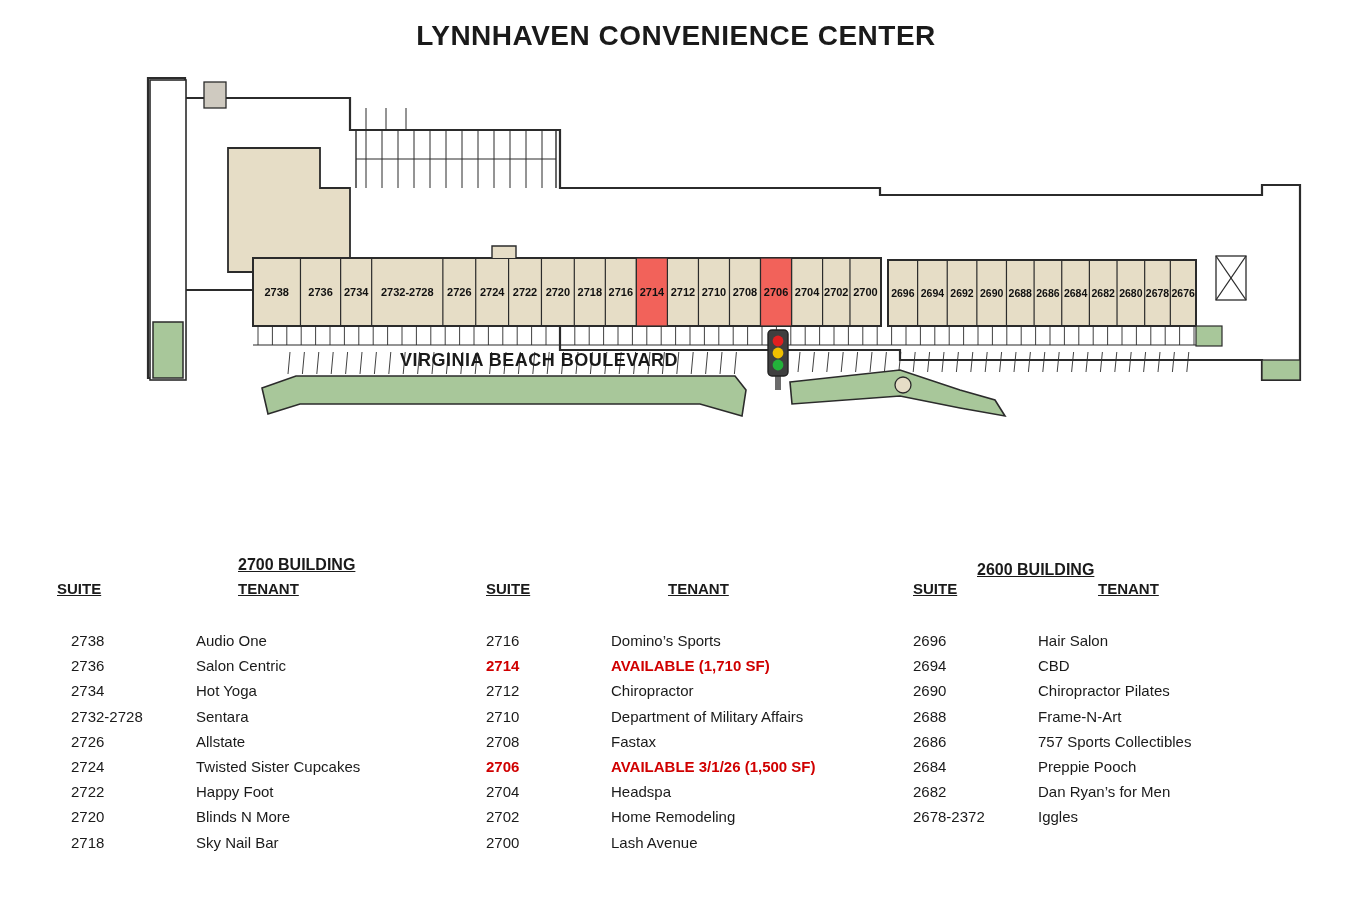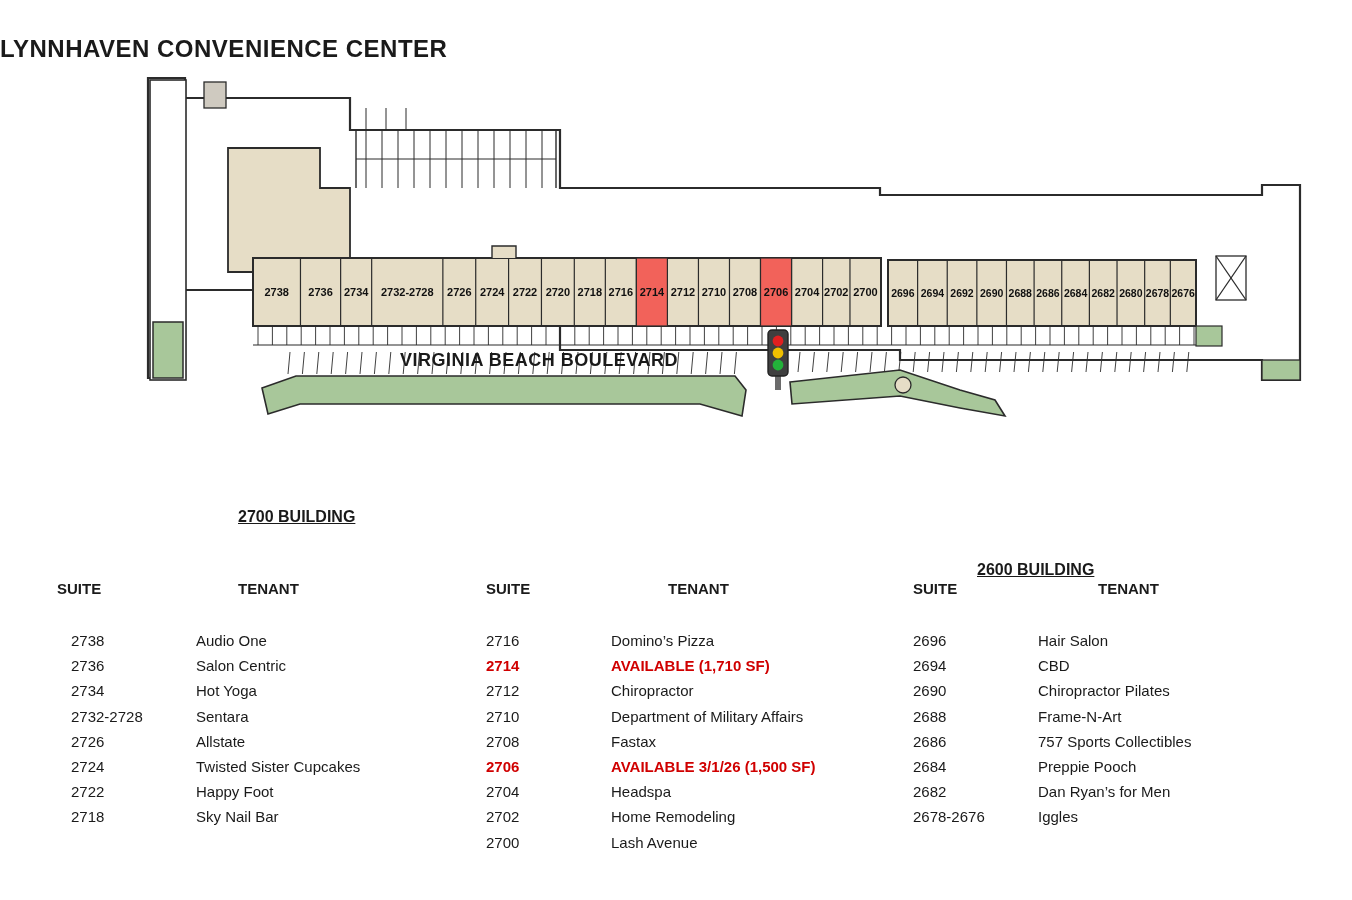--- a/index.html
+++ b/index.html
@@ -6,42 +6,44 @@
   html, body { margin:0; padding:0; }
   body {
     width: 1352px; height: 900px;
     background: #ffffff;
     font-family: "Liberation Sans", sans-serif;
     color: #1a1a1a;
     position: relative;
     overflow: hidden;
   }
   #title {
-    font-size: 24px;
+    text-align: center;
+    font-size: 28px;
     font-weight: bold;
     letter-spacing: 0.5px;
-    padding-top: 35px;
+    padding-top: 20px;
   }
   #sitemap {
     position: absolute;
     top: 60px; left: 0;
     width: 1352px; height: 390px;
   }
   .bldg-head {
     position: absolute;
     font-size: 16px;
     font-weight: bold;
     text-decoration: underline;
   }
-  #head2700 { top: 508px; left: 238px; }
+  #head2700 { top: 556px; left: 238px; }
   #head2600 { top: 561px; left: 977px; }
   .col-head {
     position: absolute;
     font-size: 15px;
     font-weight: bold;
+    text-decoration: underline;
   }
   .tbl {
     position: absolute;
     font-size: 15px;
   }
   .tbl .row {
     height: 25.2px;
     line-height: 25.2px;
     white-space: nowrap;
   }
@@ -345,35 +347,36 @@
 <div class="col-head" style="top:580px; left:1098px;">TENANT</div>
 
 <div class="tbl" id="tbl-2700-col1" style="top:628px; left:71px;">
     <div class="row"><span class="suite">2738</span><span class="tenant">Audio One</span></div>
     <div class="row"><span class="suite">2736</span><span class="tenant">Salon Centric</span></div>
     <div class="row"><span class="suite">2734</span><span class="tenant">Hot Yoga</span></div>
     <div class="row"><span class="suite">2732-2728</span><span class="tenant">Sentara</span></div>
     <div class="row"><span class="suite">2726</span><span class="tenant">Allstate</span></div>
     <div class="row"><span class="suite">2724</span><span class="tenant">Twisted Sister Cupcakes</span></div>
     <div class="row"><span class="suite">2722</span><span class="tenant">Happy Foot</span></div>
+    <div class="row"><span class="suite">2720</span><span class="tenant">Blinds N More</span></div>
     <div class="row"><span class="suite">2718</span><span class="tenant">Sky Nail Bar</span></div>
   </div>
 <div class="tbl" id="tbl-2700-col2" style="top:628px; left:486px;">
-    <div class="row"><span class="suite">2716</span><span class="tenant">Domino’s Pizza</span></div>
+    <div class="row"><span class="suite">2716</span><span class="tenant">Domino’s Sports</span></div>
     <div class="row"><span class="suite avail">2714</span><span class="tenant avail">AVAILABLE (1,710 SF)</span></div>
     <div class="row"><span class="suite">2712</span><span class="tenant">Chiropractor</span></div>
     <div class="row"><span class="suite">2710</span><span class="tenant">Department of Military Affairs</span></div>
     <div class="row"><span class="suite">2708</span><span class="tenant">Fastax</span></div>
     <div class="row"><span class="suite avail">2706</span><span class="tenant avail">AVAILABLE 3/1/26 (1,500 SF)</span></div>
     <div class="row"><span class="suite">2704</span><span class="tenant">Headspa</span></div>
     <div class="row"><span class="suite">2702</span><span class="tenant">Home Remodeling</span></div>
     <div class="row"><span class="suite">2700</span><span class="tenant">Lash Avenue</span></div>
   </div>
 <div class="tbl" id="tbl-2600-col1" style="top:628px; left:913px;">
     <div class="row"><span class="suite">2696</span><span class="tenant">Hair Salon</span></div>
     <div class="row"><span class="suite">2694</span><span class="tenant">CBD</span></div>
     <div class="row"><span class="suite">2690</span><span class="tenant">Chiropractor Pilates</span></div>
     <div class="row"><span class="suite">2688</span><span class="tenant">Frame-N-Art</span></div>
     <div class="row"><span class="suite">2686</span><span class="tenant">757 Sports Collectibles</span></div>
     <div class="row"><span class="suite">2684</span><span class="tenant">Preppie Pooch</span></div>
     <div class="row"><span class="suite">2682</span><span class="tenant">Dan Ryan’s for Men</span></div>
-    <div class="row"><span class="suite">2678-2676</span><span class="tenant">Iggles</span></div>
+    <div class="row"><span class="suite">2678-2372</span><span class="tenant">Iggles</span></div>
   </div>
 
 </body></html>

